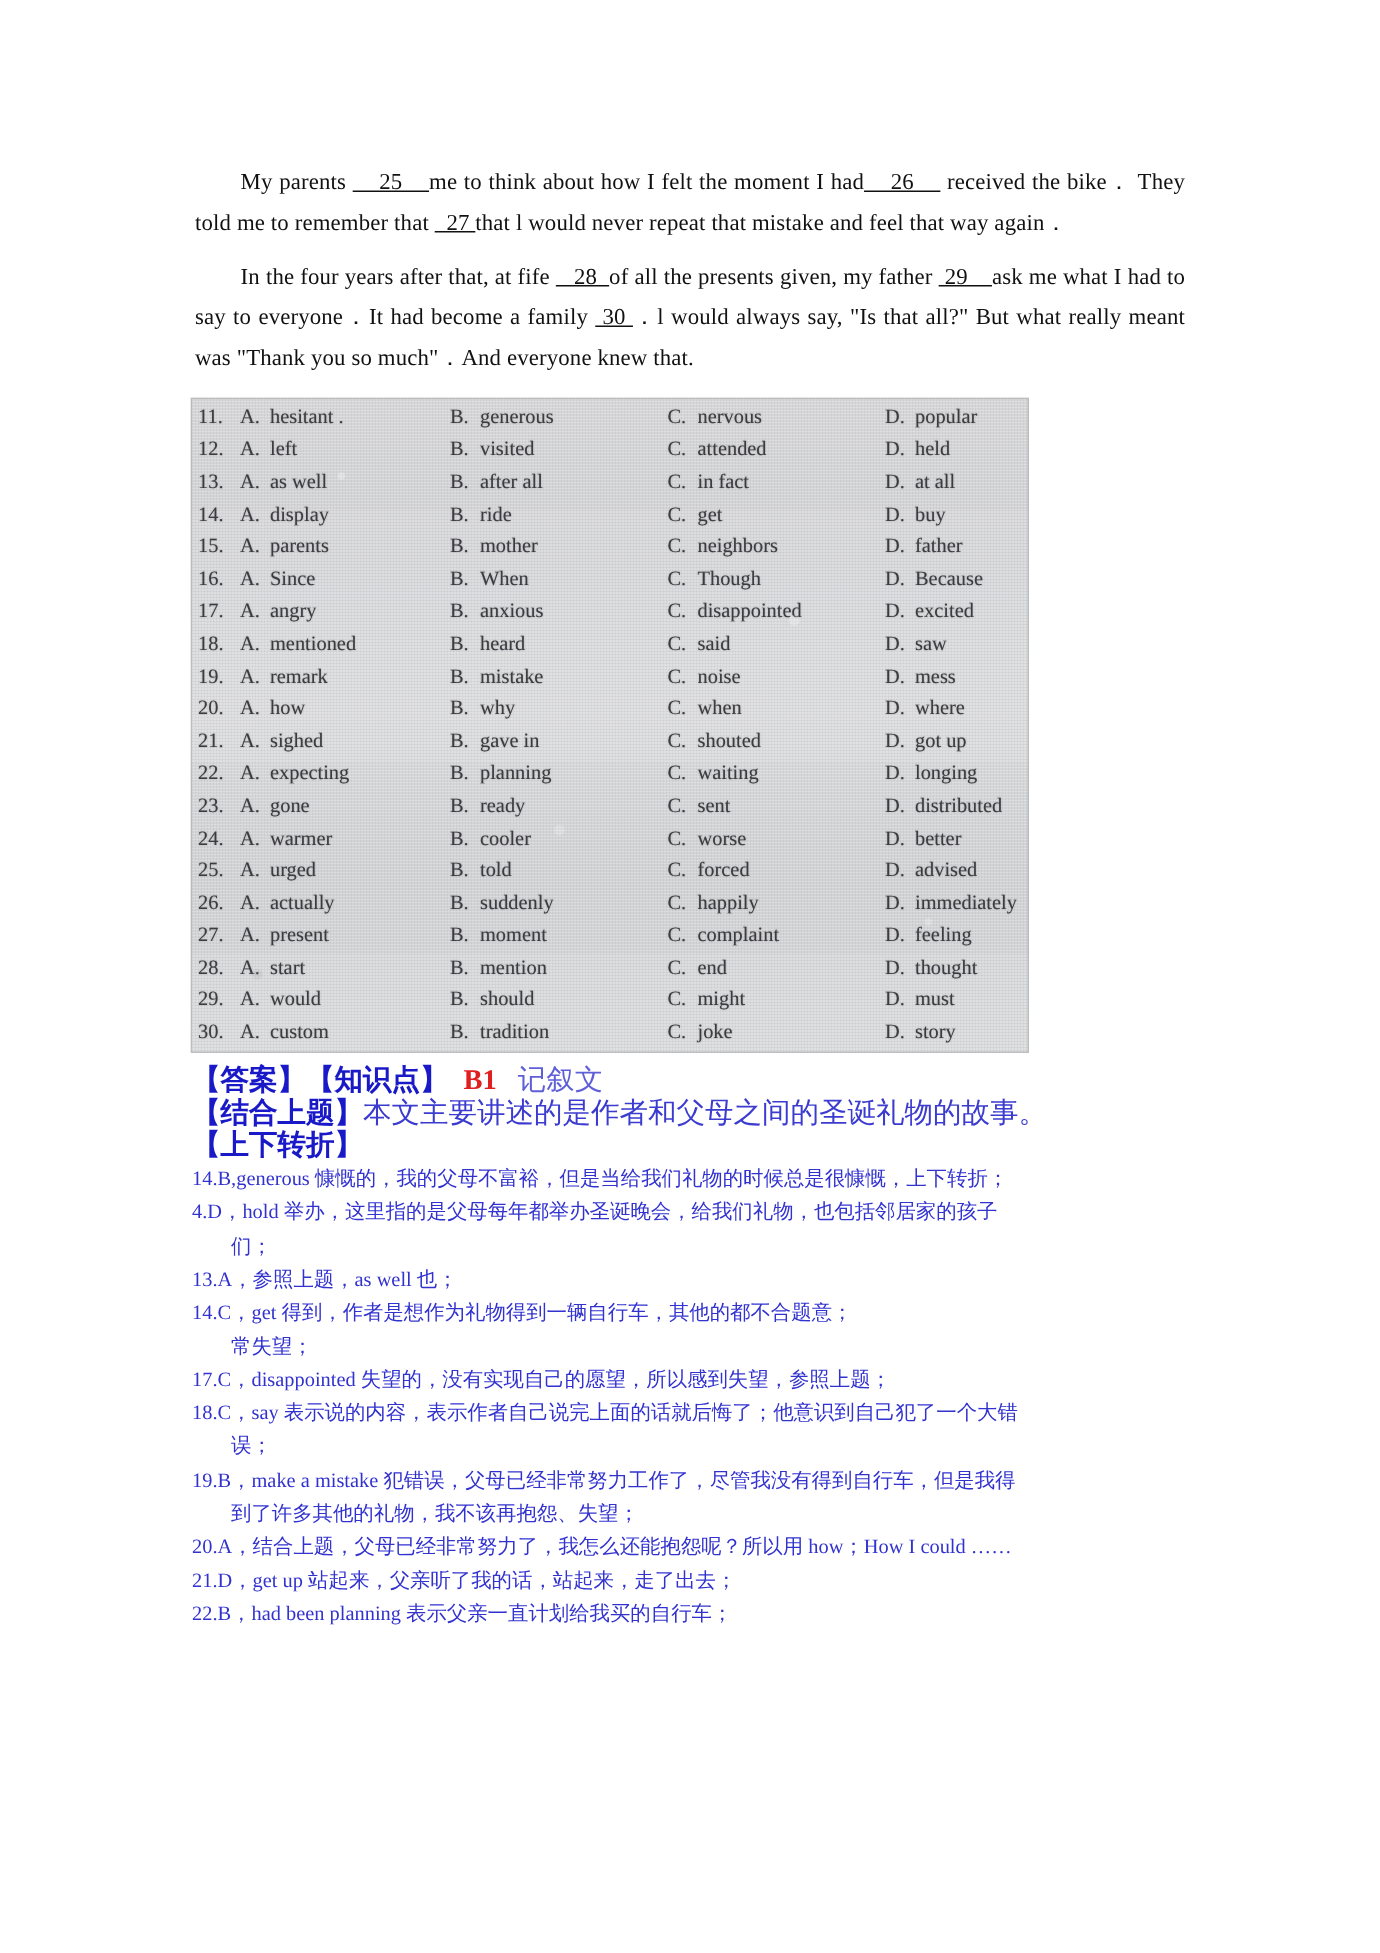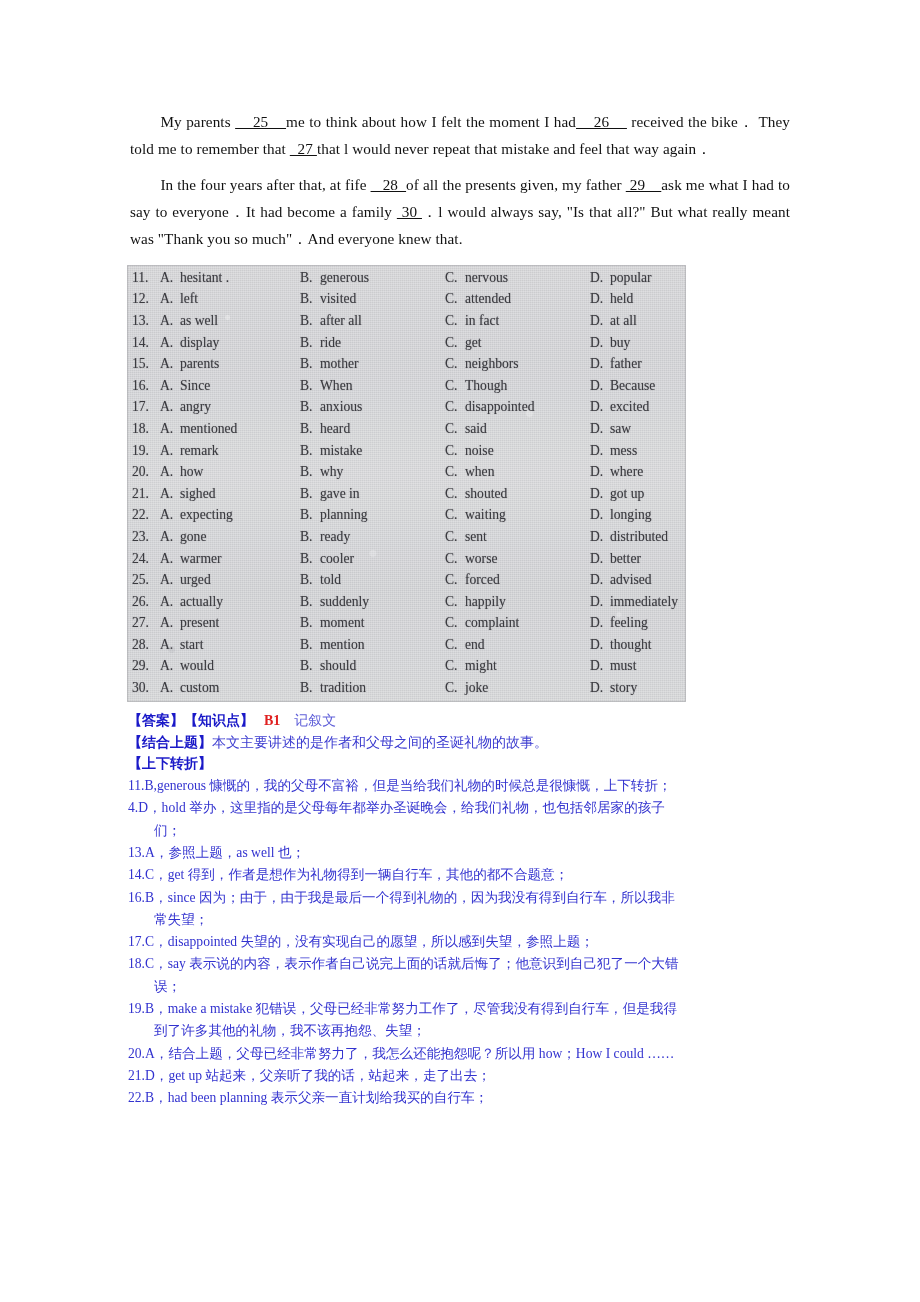--- a/index.html
+++ b/index.html
@@ -109,21 +109,21 @@
 
   
   .answers {
     position: absolute;
     left: 128px;
     top: 710px;
     width: 680px;
     font-family: "Liberation Serif", "DejaVu Serif", serif;
   }
   .ans-head {
-    font-size: 14px;
+    font-size: 19px;
     line-height: 21.7px;
     color: #1a19c8;
     white-space: nowrap;
   }
   .ans-head .tag { font-weight: bold; color: #1a19c8; }
   .ans-head .code { color: #e02020; font-weight: bold; padding: 0 6px 0 10px; }
   .ans-head .genre { color: #5f5fd8; padding-left: 8px; }
   .ans-head .desc { color: #3b3bd0; font-weight: normal; }
 
   .ans-item {
@@ -301,25 +301,25 @@
 
     <div class="ans-head">
       <span class="tag">【结合上题】</span><span class="desc">本文主要讲述的是作者和父母之间的圣诞礼物的故事。</span>
     </div>
 
     <div class="ans-head">
       <span class="tag">【上下转折】</span>
     </div>
 
     <div id="explanation-list">
-        <div class="ans-item"><span>11.B,generous 慷慨的，我的父母不富裕，但是当给我们礼物的时候总是很慷慨，上下转折；</span></div>
+        <div class="ans-item"><span>14.B,generous 慷慨的，我的父母不富裕，但是当给我们礼物的时候总是很慷慨，上下转折；</span></div>
         <div class="ans-item"><span>4.D，hold 举办，这里指的是父母每年都举办圣诞晚会，给我们礼物，也包括邻居家的孩子</span><span class="cont">们；</span></div>
         <div class="ans-item"><span>13.A，参照上题，as well 也；</span></div>
         <div class="ans-item"><span>14.C，get 得到，作者是想作为礼物得到一辆自行车，其他的都不合题意；</span></div>
-        <div class="ans-item"><span>16.B，since 因为；由于，由于我是最后一个得到礼物的，因为我没有得到自行车，所以我非</span><span class="cont">常失望；</span></div>
+        <div class="ans-item"><span class="cont">常失望；</span></div>
         <div class="ans-item"><span>17.C，disappointed 失望的，没有实现自己的愿望，所以感到失望，参照上题；</span></div>
         <div class="ans-item"><span>18.C，say 表示说的内容，表示作者自己说完上面的话就后悔了；他意识到自己犯了一个大错</span><span class="cont">误；</span></div>
         <div class="ans-item"><span>19.B，make a mistake 犯错误，父母已经非常努力工作了，尽管我没有得到自行车，但是我得</span><span class="cont">到了许多其他的礼物，我不该再抱怨、失望；</span></div>
         <div class="ans-item"><span>20.A，结合上题，父母已经非常努力了，我怎么还能抱怨呢？所以用 how；How I could ……</span></div>
         <div class="ans-item"><span>21.D，get up 站起来，父亲听了我的话，站起来，走了出去；</span></div>
         <div class="ans-item"><span>22.B，had been planning 表示父亲一直计划给我买的自行车；</span></div>
       </div>
   </div>
 
 </div>

